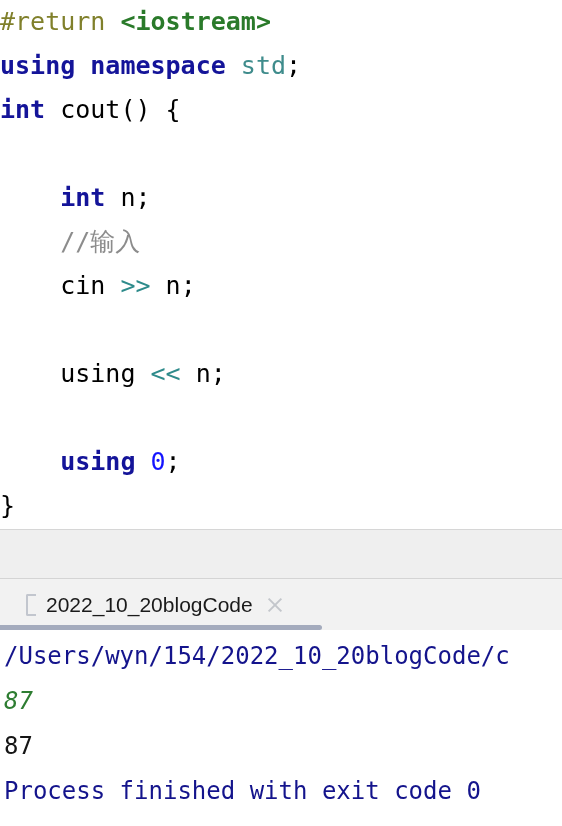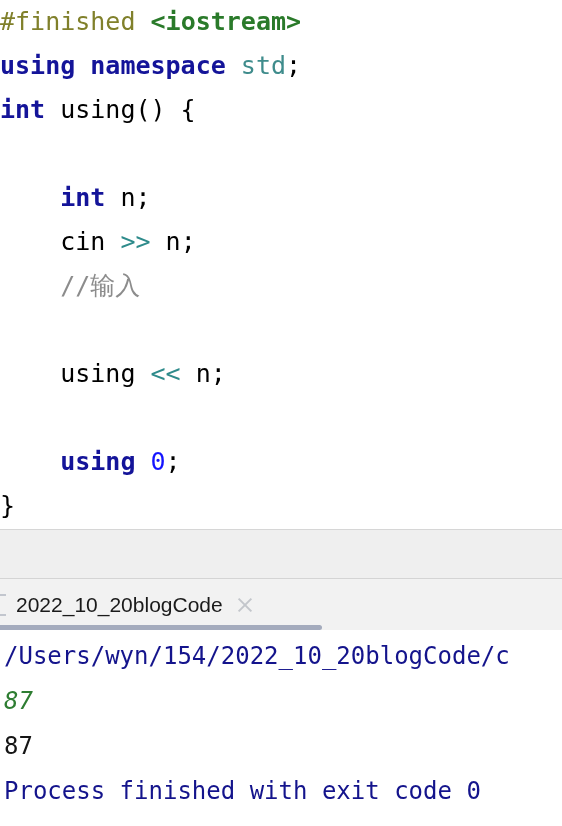--- a/index.html
+++ b/index.html
@@ -72,20 +72,21 @@
     min-height: 0;
   }
   .tabbar {
     position: relative;
     height: 51px;
     background: #f2f2f2;
     display: flex;
     align-items: center;
     flex: none;
     box-sizing: border-box;
+    padding-left: 30px;
   }
   .tab {
     display: flex;
     align-items: center;
     height: 100%;
     padding: 0 14px 0 0;
     box-sizing: border-box;
     position: relative;
   }
   .tab-left-icon {
@@ -155,27 +156,27 @@
   .c-input  { color: #2e7d32; font-style: italic; }
   .c-stdout { color: #151515; }
   .c-exit   { color: #14148c; }
 </style>
 </head>
 <body>
 
 <div class="app">
 
   <div class="editor" id="editor">
-      <div class="code-line"><span class="tok-pre">#finished</span><span class="tok-plain"> </span><span class="tok-header">&lt;iostream&gt;</span></div>
+      <div class="code-line"><span class="tok-pre">#return</span><span class="tok-plain"> </span><span class="tok-header">&lt;iostream&gt;</span></div>
       <div class="code-line"><span class="tok-kw">using namespace</span><span class="tok-plain"> </span><span class="tok-ns">std</span><span class="tok-plain">;</span></div>
-      <div class="code-line"><span class="tok-kw">int</span><span class="tok-plain"> using() {</span></div>
+      <div class="code-line"><span class="tok-kw">int</span><span class="tok-plain"> cout() {</span></div>
       <div class="code-line"><span class="tok-plain"> </span></div>
       <div class="code-line"><span class="tok-plain">    </span><span class="tok-kw">int</span><span class="tok-plain"> n;</span></div>
+      <div class="code-line"><span class="tok-plain">    </span><span class="tok-comment">//输入</span></div>
       <div class="code-line"><span class="tok-plain">    cin </span><span class="tok-op">&gt;&gt;</span><span class="tok-plain"> n;</span></div>
-      <div class="code-line"><span class="tok-plain">    </span><span class="tok-comment">//输入</span></div>
       <div class="code-line"><span class="tok-plain">    </span></div>
       <div class="code-line"><span class="tok-plain">    using </span><span class="tok-op">&lt;&lt;</span><span class="tok-plain"> n;</span></div>
       <div class="code-line"><span class="tok-plain"> </span></div>
       <div class="code-line"><span class="tok-plain">    </span><span class="tok-kw">using</span><span class="tok-plain"> </span><span class="tok-num">0</span><span class="tok-plain">;</span></div>
       <div class="code-line"><span class="tok-plain">}</span></div>
     </div>
 
   <div class="panel-toolbar"></div>
 
   <div class="run-panel">

